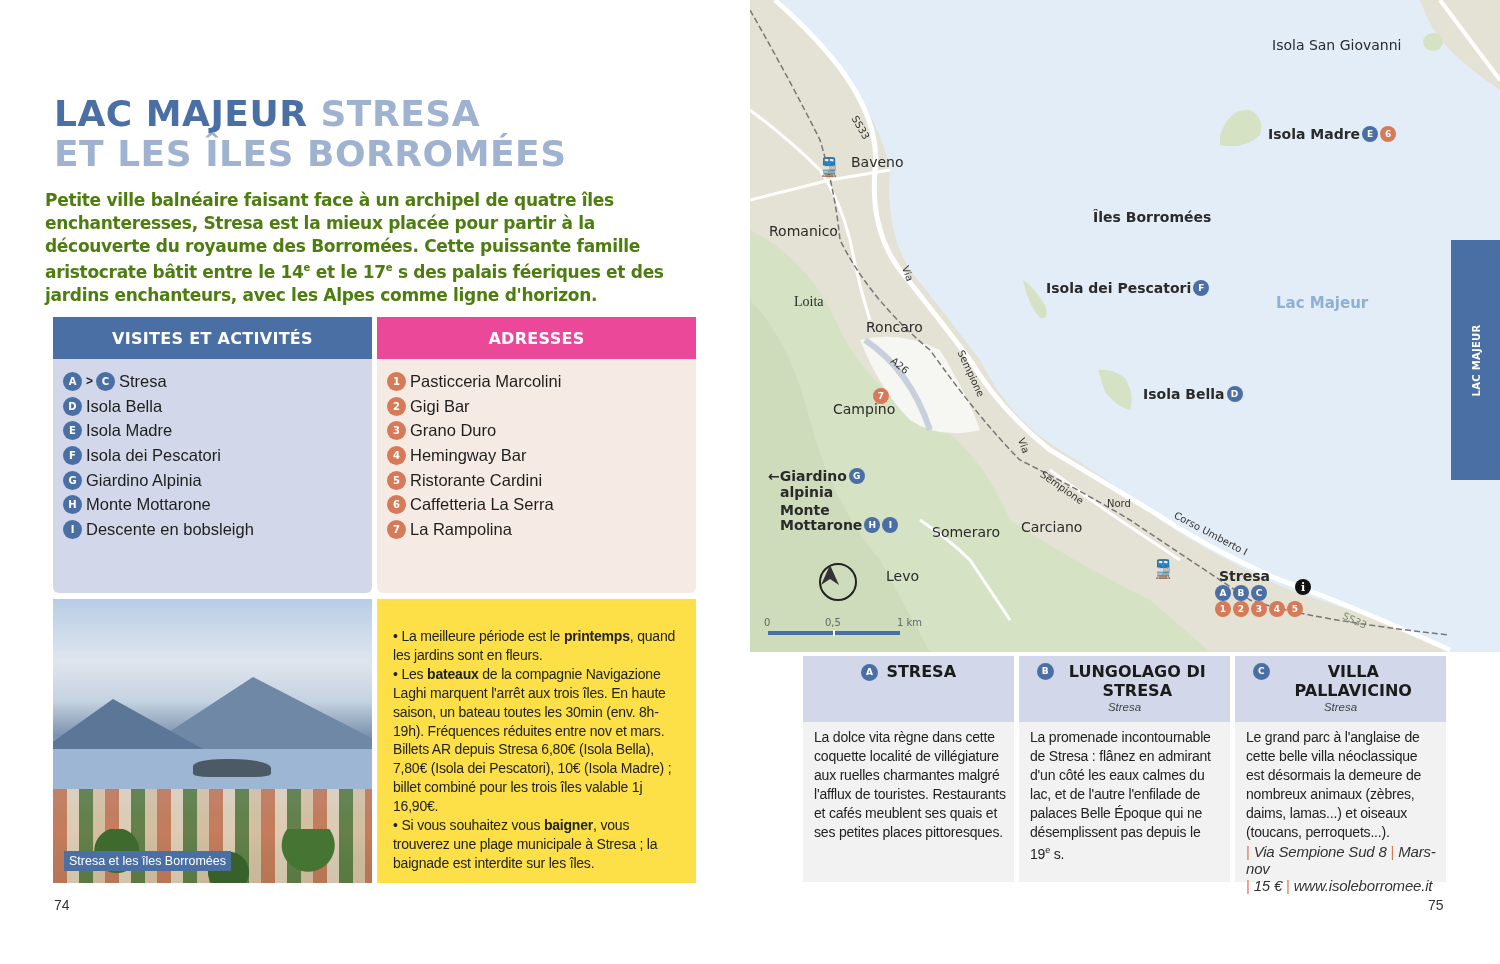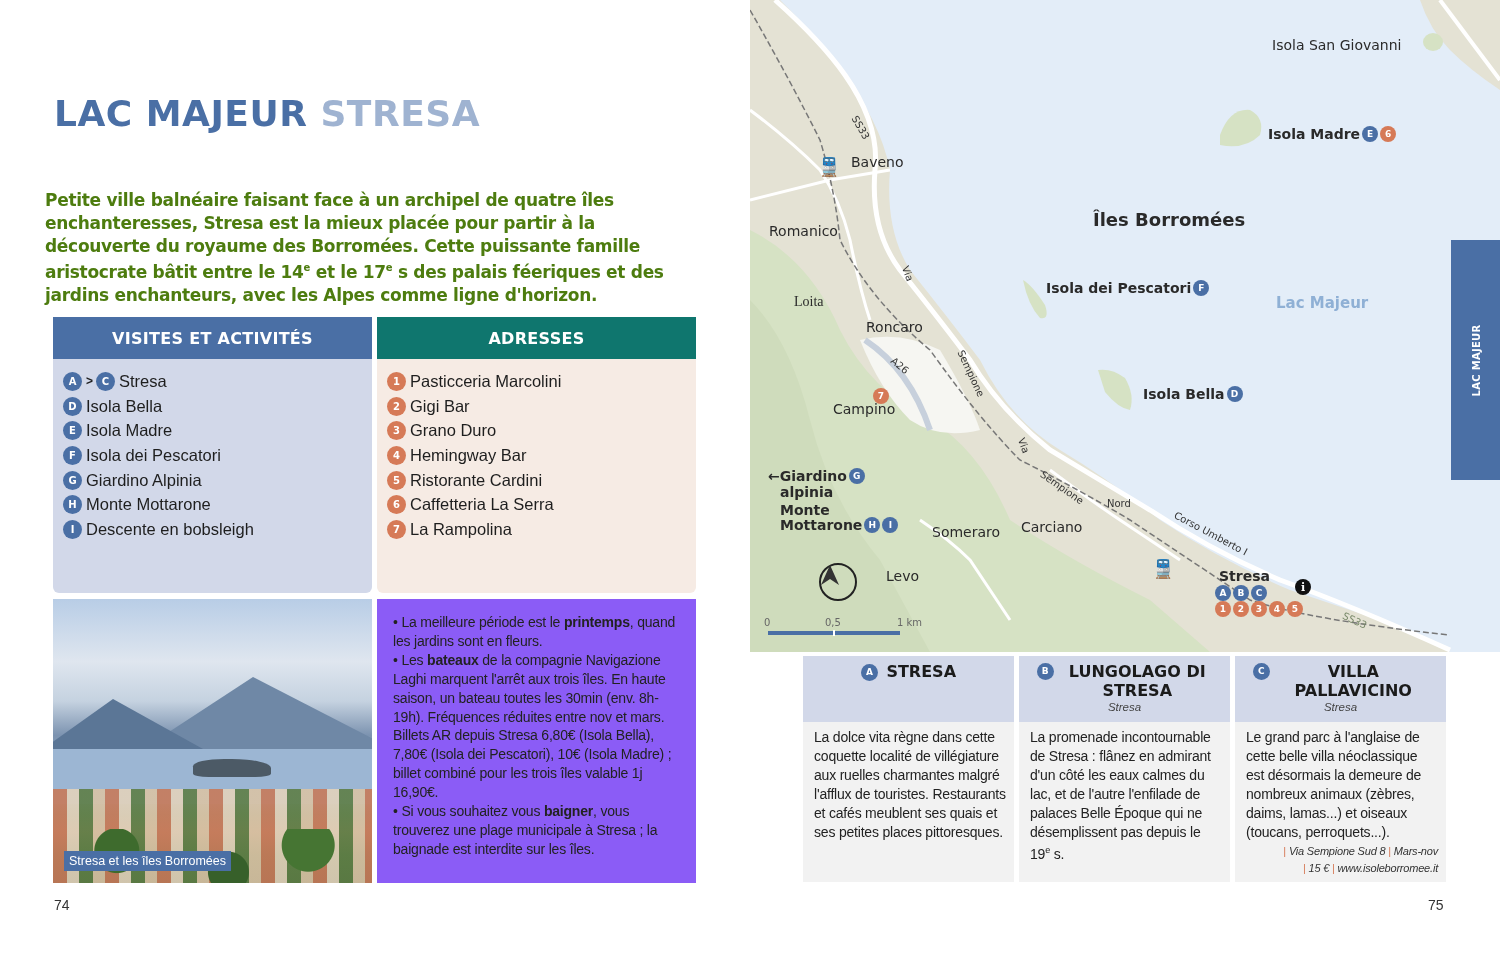--- a/index.html
+++ b/index.html
@@ -11,40 +11,40 @@
   .title .dark { color: #4a6fa5; }
   .title .light { color: #9fb3d1; }
   .intro { position: absolute; left: 45px; top: 189px; width: 650px; font-family: "DejaVu Sans", sans-serif; font-weight: bold; font-size: 17px; line-height: 22.8px; color: #4d7c0f; letter-spacing: -0.3px; }
   .intro sup { font-size: 10px; }
 
   .panel { position: absolute; border-radius: 6px; }
   .panel-head { height: 42px; display: flex; align-items: center; justify-content: center; color: #fff; font-family: "DejaVu Sans", sans-serif; font-weight: bold; font-size: 16px; letter-spacing: 0.3px; }
   .visites { left: 53px; top: 317px; width: 319px; height: 276px; background: #d2d8e9; }
   .visites .panel-head { background: #4a6fa5; }
   .adresses { left: 377px; top: 317px; width: 319px; height: 276px; background: #f6ebe4; }
-  .adresses .panel-head { background: #0f766e; }
+  .adresses .panel-head { background: #ec4899; }
   .list { list-style: none; padding: 10px 0 0 10px; }
   .list li { display: flex; align-items: center; height: 24.7px; font-size: 16.5px; color: #1e1e1e; }
   .badge { display: inline-flex; align-items: center; justify-content: center; width: 19px; height: 19px; border-radius: 50%; color: #fff; font-family: "DejaVu Sans", sans-serif; font-weight: bold; font-size: 10px; margin-right: 4px; flex: none; }
   .badge.blue { background: #4a6fa5; }
   .badge.orange { background: #d67a57; }
   .arrow { font-size: 12px; margin: 0 3px 0 0; font-weight: bold; }
 
   .photo { position: absolute; left: 53px; top: 599px; width: 319px; height: 284px; overflow: hidden;
     background: linear-gradient(180deg, #b8cde6 0%, #dfe6ef 22%, #c5d2e0 36%, #7c93b0 48%, #8aa1bb 55%, #a9c1dc 60%, #9db7d4 70%, #8a9f8a 76%, #b58e6e 82%, #4f6e3a 90%, #2e4a25 100%); }
   .photo .mtn1 { position: absolute; left: -10px; top: 100px; width: 0; height: 0; border-left: 70px solid transparent; border-right: 90px solid transparent; border-bottom: 50px solid #5b7696; }
   .photo .mtn2 { position: absolute; left: 90px; top: 78px; width: 0; height: 0; border-left: 110px solid transparent; border-right: 140px solid transparent; border-bottom: 72px solid #6f88a6; }
   .photo .lake { position: absolute; left: 0; top: 150px; width: 319px; height: 55px; background: #9cb6d3; }
   .photo .island { position: absolute; left: 140px; top: 160px; width: 78px; height: 18px; background: #4c5a66; border-radius: 40% 50% 20% 20%; }
   .photo .town { position: absolute; left: 0; top: 190px; width: 319px; height: 94px; background:
       repeating-linear-gradient(90deg, #c77a5a 0 14px, #e2d2bb 14px 26px, #5e7e46 26px 40px, #d9c3a5 40px 52px); opacity: 0.9; }
   .photo .trees { position: absolute; left: 0; top: 230px; width: 319px; height: 54px; background: radial-gradient(circle at 20% 40%, #3e6b2d 0 22px, transparent 23px), radial-gradient(circle at 80% 30%, #467533 0 26px, transparent 27px), radial-gradient(circle at 55% 80%, #37602a 0 20px, transparent 21px); }
   .photo .caption { position: absolute; left: 11px; top: 252px; background: #4a6fa5; color: #fff; font-size: 12.5px; padding: 3px 5px; }
 
-  .info { position: absolute; left: 377px; top: 599px; width: 319px; height: 284px; background: #8b5cf6; padding: 14px 8px 0 16px; font-size: 14px; line-height: 18.9px; color: #222; letter-spacing: -0.2px; }
+  .info { position: absolute; left: 377px; top: 599px; width: 319px; height: 284px; background: #fde047; padding: 28px 8px 0 16px; font-size: 14px; line-height: 18.9px; color: #222; letter-spacing: -0.2px; }
   .info p { margin: 0; }
   .info b { font-weight: bold; }
 
   .pagenum { position: absolute; top: 897px; font-size: 14px; color: #333; }
 
   
   .map { position: absolute; left: 750px; top: 0; width: 750px; height: 652px; background: #e3edf8; overflow: hidden; }
   .map svg { position: absolute; left: 0; top: 0; }
   .lbl { position: absolute; font-family: "DejaVu Sans", sans-serif; font-size: 14px; color: #2a2a2a; white-space: nowrap; }
   .lbl.bold { font-weight: bold; }
@@ -57,29 +57,30 @@
   .side-tab span { transform: rotate(-90deg); white-space: nowrap; color: #fff; font-family: "DejaVu Sans", sans-serif; font-weight: bold; font-size: 10px; letter-spacing: 0.3px; }
 
   
   .card { position: absolute; top: 656px; width: 211px; height: 226px; background: #f2f2f2; }
   .card-head { height: 66px; background: #d2d8e9; text-align: center; padding-top: 6px; }
   .card-title { font-family: "DejaVu Sans", sans-serif; font-weight: bold; font-size: 16px; line-height: 19px; color: #1b1b1b; display: inline; }
   .card-head .badge { width: 17px; height: 17px; font-size: 9px; vertical-align: 2px; }
   .card-sub { font-style: italic; font-size: 11.5px; color: #444; margin-top: 1px; }
   .card-body { padding: 6px 8px 0 11px; font-size: 14px; line-height: 18.9px; color: #222; letter-spacing: -0.2px; }
   .card-body sup { font-size: 9px; }
-  .card-meta { font-style: italic; font-size: 11px; line-height: 17px; color: #333; margin-top: 2px; text-align: right; }
+  .card-meta { font-style: italic; font-size: 15px; line-height: 17px; color: #333; margin-top: 2px; }
   .card-meta .sep { color: #d67a57; font-style: normal; }
 </style>
 </head>
 <body>
 
 <h1 class="title">
   <span class="dark">LAC MAJEUR</span>
   <span class="light">STRESA</span><br>
+  <span class="light">ET LES ÎLES BORROMÉES</span>
 </h1>
 
 <p class="intro"><span>Petite ville balnéaire faisant face à un archipel de quatre îles enchanteresses, Stresa est la mieux placée pour partir à la découverte du royaume des Borromées. Cette puissante famille aristocrate bâtit entre le 14</span><sup>e</sup><span> et le 17</span><sup>e</sup><span> s des palais féeriques et des jardins enchanteurs, avec les Alpes comme ligne d'horizon.</span></p>
 
 <section class="panel visites">
   <div class="panel-head">VISITES ET ACTIVITÉS</div>
   <ul class="list">
     <li>
       <span class="badge blue">A</span>
       <span class="arrow">&gt;</span>
@@ -195,21 +196,21 @@
 
     <path d="M0,10 Q40,80 70,140 Q85,190 90,240 Q120,300 180,350 Q230,420 270,460 Q330,490 380,520 Q440,560 500,600 Q560,620 700,635" fill="none" stroke="#777" stroke-width="1.5" stroke-dasharray="6,3"></path>
   </svg>
 
   <span class="lbl" style="left:522px; top:37px;">Isola San Giovanni</span>
   <span class="lbl bold poi" style="left:518px; top:126px;">
       <span>Isola Madre</span>
       <span class="badge blue">E</span>
       <span class="badge orange">6</span>
     </span>
-  <span class="lbl bold" style="left:343px; top:209px; font-size:18px;">Îles Borromées</span>
+  <span class="lbl bold" style="left:343px; top:209px; font-size:14px;">Îles Borromées</span>
   <span class="lbl bold poi" style="left:296px; top:280px;">
       <span>Isola dei Pescatori</span>
       <span class="badge blue">F</span>
     </span>
   <span class="lbl lake" style="left:526px; top:294px;">Lac Majeur</span>
   <span class="lbl bold poi" style="left:393px; top:386px;">
       <span>Isola Bella</span>
       <span class="badge blue">D</span>
     </span>
 

